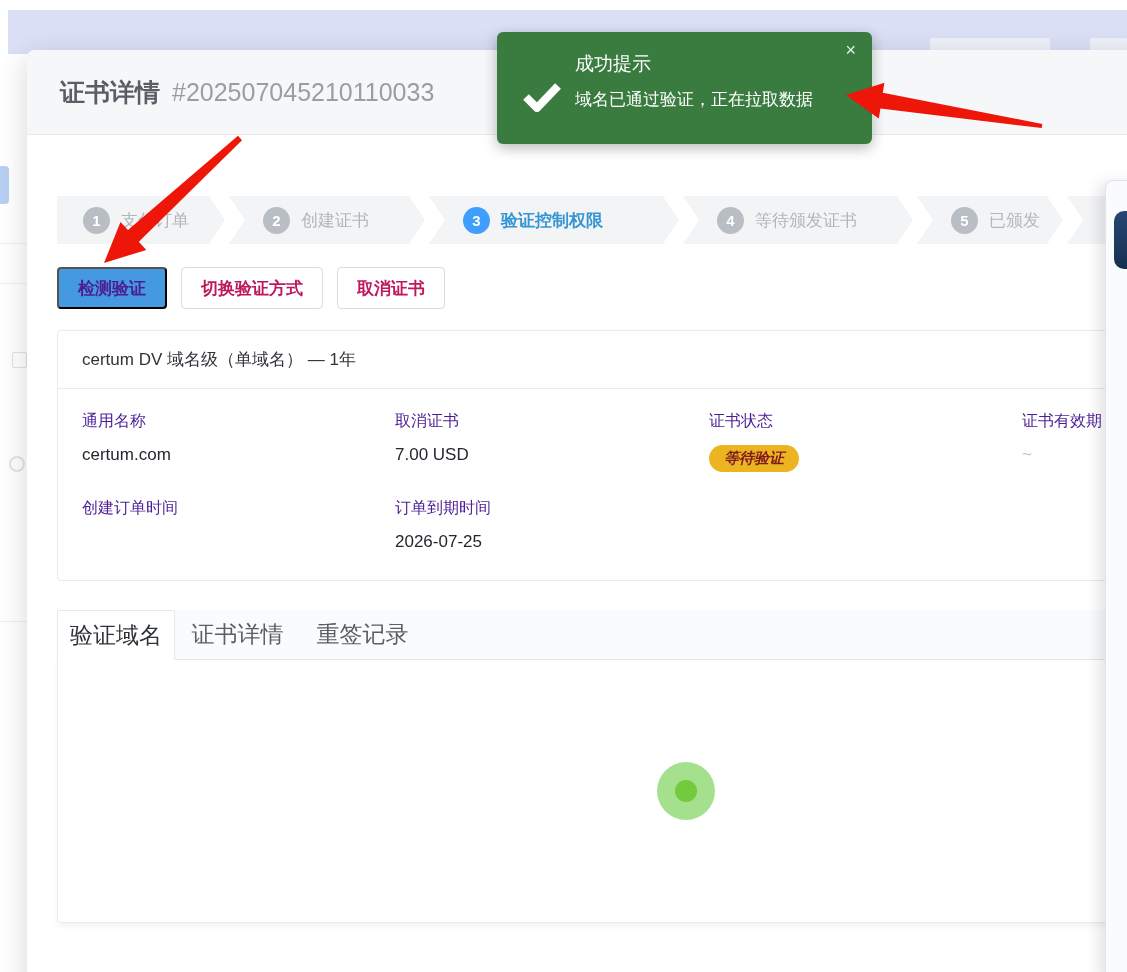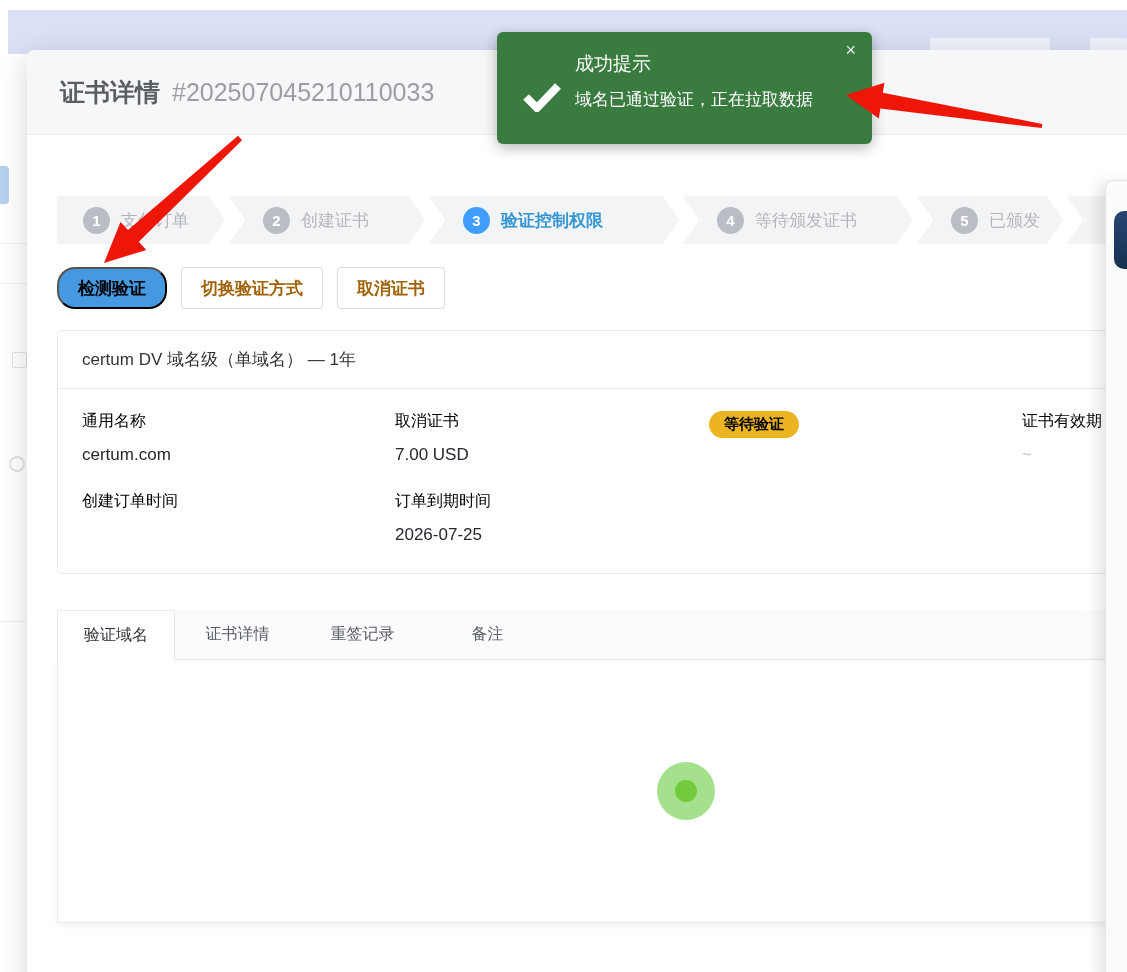--- a/index.html
+++ b/index.html
@@ -35,38 +35,38 @@
               font-size:15px; font-weight:bold; display:flex; align-items:center; justify-content:center; flex:0 0 27px; }
   .step-label { font-size:17px; color:#b2b6bc; margin-left:11px; white-space:nowrap; }
   .step.active .step-num { background:#409eff; }
   .step.active .step-label { color:#3596d3; font-weight:bold; }
   .s1{width:168px} .s2{width:196px} .s3{width:250px} .s4{width:230px} .s5{width:146px}
 
   
   .actions { position:absolute; left:30px; top:217px; display:flex; gap:14px; }
   .btn { height:42px; border-radius:4px; font-size:17px; font-weight:bold; cursor:pointer;
          display:flex; align-items:center; padding:0 19px; }
-  .btn-primary { background:#4599e0; color:#000000;border-radius:18px; }
-  .btn-plain { background:#fff; color:#a16207; border:1px solid #d9dce1; }
+  .btn-primary { background:#4599e0; color:#4c1d95; }
+  .btn-plain { background:#fff; color:#be185d; border:1px solid #d9dce1; }
 
   
   .card { position:absolute; left:30px; top:280px; width:1258px; border:1px solid #e9ebee; border-radius:4px; background:#fff; }
   .card-head { padding:17px 24px; font-size:17px; color:#303338; border-bottom:1px solid #e9ebee; }
   .card-body { padding:22px 24px 28px 24px; display:grid; grid-template-columns:313px 314px 313px 1fr; row-gap:26px; }
-  .f-label { font-size:16px; color:#000000; margin-bottom:13px; }
+  .f-label { font-size:16px; color:#4c1d95; margin-bottom:13px; }
   .f-value { font-size:17px; color:#23272e; }
   .f-muted { color:#c0c4cc; }
-  .badge { display:inline-block; background:#edb422; color:#000000; font-size:15px; font-weight:bold;
-           padding:4px 15px; border-radius:14px; }
+  .badge { display:inline-block; background:#edb422; color:#7f1d1d; font-size:15px; font-weight:bold;
+           padding:4px 15px; border-radius:14px;font-style:italic; }
 
   
   .tabs-wrap { position:absolute; left:30px; top:560px; width:1258px; }
   .tab-bar { display:flex; height:50px; border-bottom:1px solid #e6e8eb; background:#fafbfc; }
   .tab { width:125px; display:flex; align-items:center; justify-content:center;
-         font-size:16px; color:#5a5e66; cursor:pointer;text-align:right; }
+         font-size:23px; color:#5a5e66; cursor:pointer;text-align:right; }
   .tab.active { width:118px; background:#fff; border:1px solid #e6e8eb; border-bottom:1px solid #fff;
                 margin-bottom:-1px; color:#2f3338; border-radius:2px 2px 0 0; }
   .tab-content { height:263px; background:#fff; border:1px solid #e9ebee; border-top:none;
                  border-radius:0 0 4px 4px; box-shadow:0 3px 6px rgba(0,0,0,.05);
                  display:flex; align-items:center; justify-content:center; }
   .spinner-outer { width:58px; height:58px; border-radius:50%; background:#a5e08d;
                    display:flex; align-items:center; justify-content:center; }
   .spinner-inner { width:22px; height:22px; border-radius:50%; background:#72ca3c; }
 
   
@@ -144,20 +144,21 @@
       <div class="card-body">
         <div>
           <div class="f-label">通用名称</div>
           <div class="f-value">certum.com</div>
         </div>
         <div>
           <div class="f-label">取消证书</div>
           <div class="f-value">7.00 USD</div>
         </div>
         <div>
+          <div class="f-label">证书状态</div>
           <div class="f-value"><span class="badge">等待验证</span></div>
         </div>
         <div>
           <div class="f-label">证书有效期</div>
           <div class="f-value f-muted">~</div>
         </div>
         <div>
           <div class="f-label">创建订单时间</div>
         </div>
         <div>
@@ -165,21 +166,20 @@
           <div class="f-value">2026-07-25</div>
         </div>
       </div>
     </div>
 
     <div class="tabs-wrap">
       <div class="tab-bar">
         <div class="tab active">验证域名</div>
         <div class="tab">证书详情</div>
         <div class="tab">重签记录</div>
-        <div class="tab">备注</div>
       </div>
       <div class="tab-content">
         <div class="spinner-outer">
           <div class="spinner-inner"></div>
         </div>
       </div>
     </div>
   </div>
 
   <div class="side-panel">

